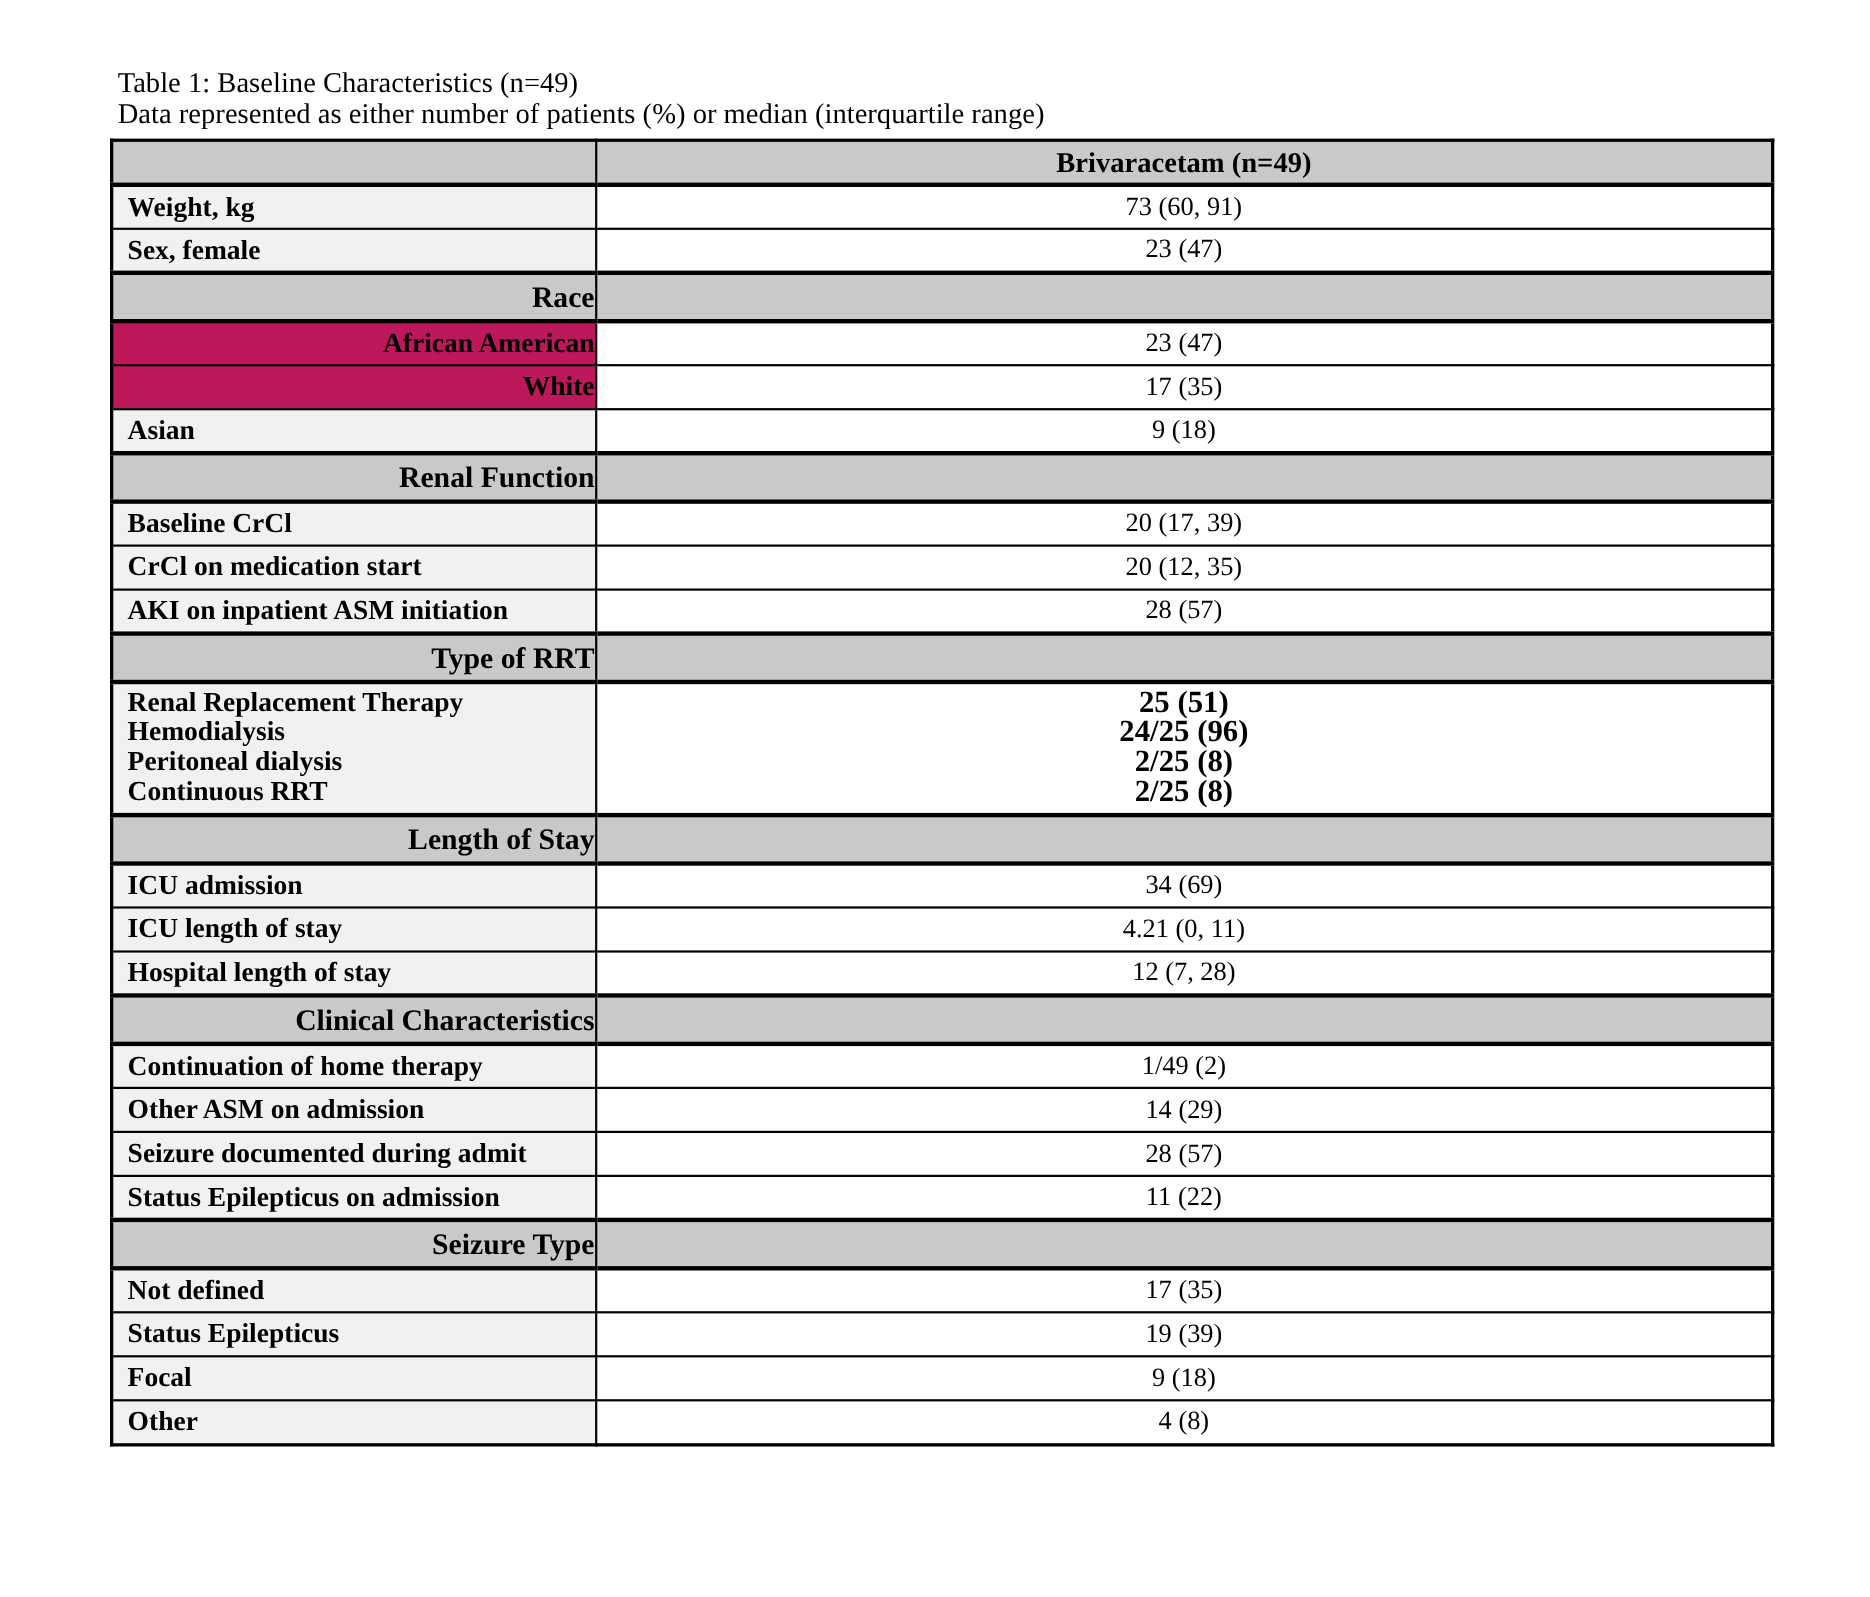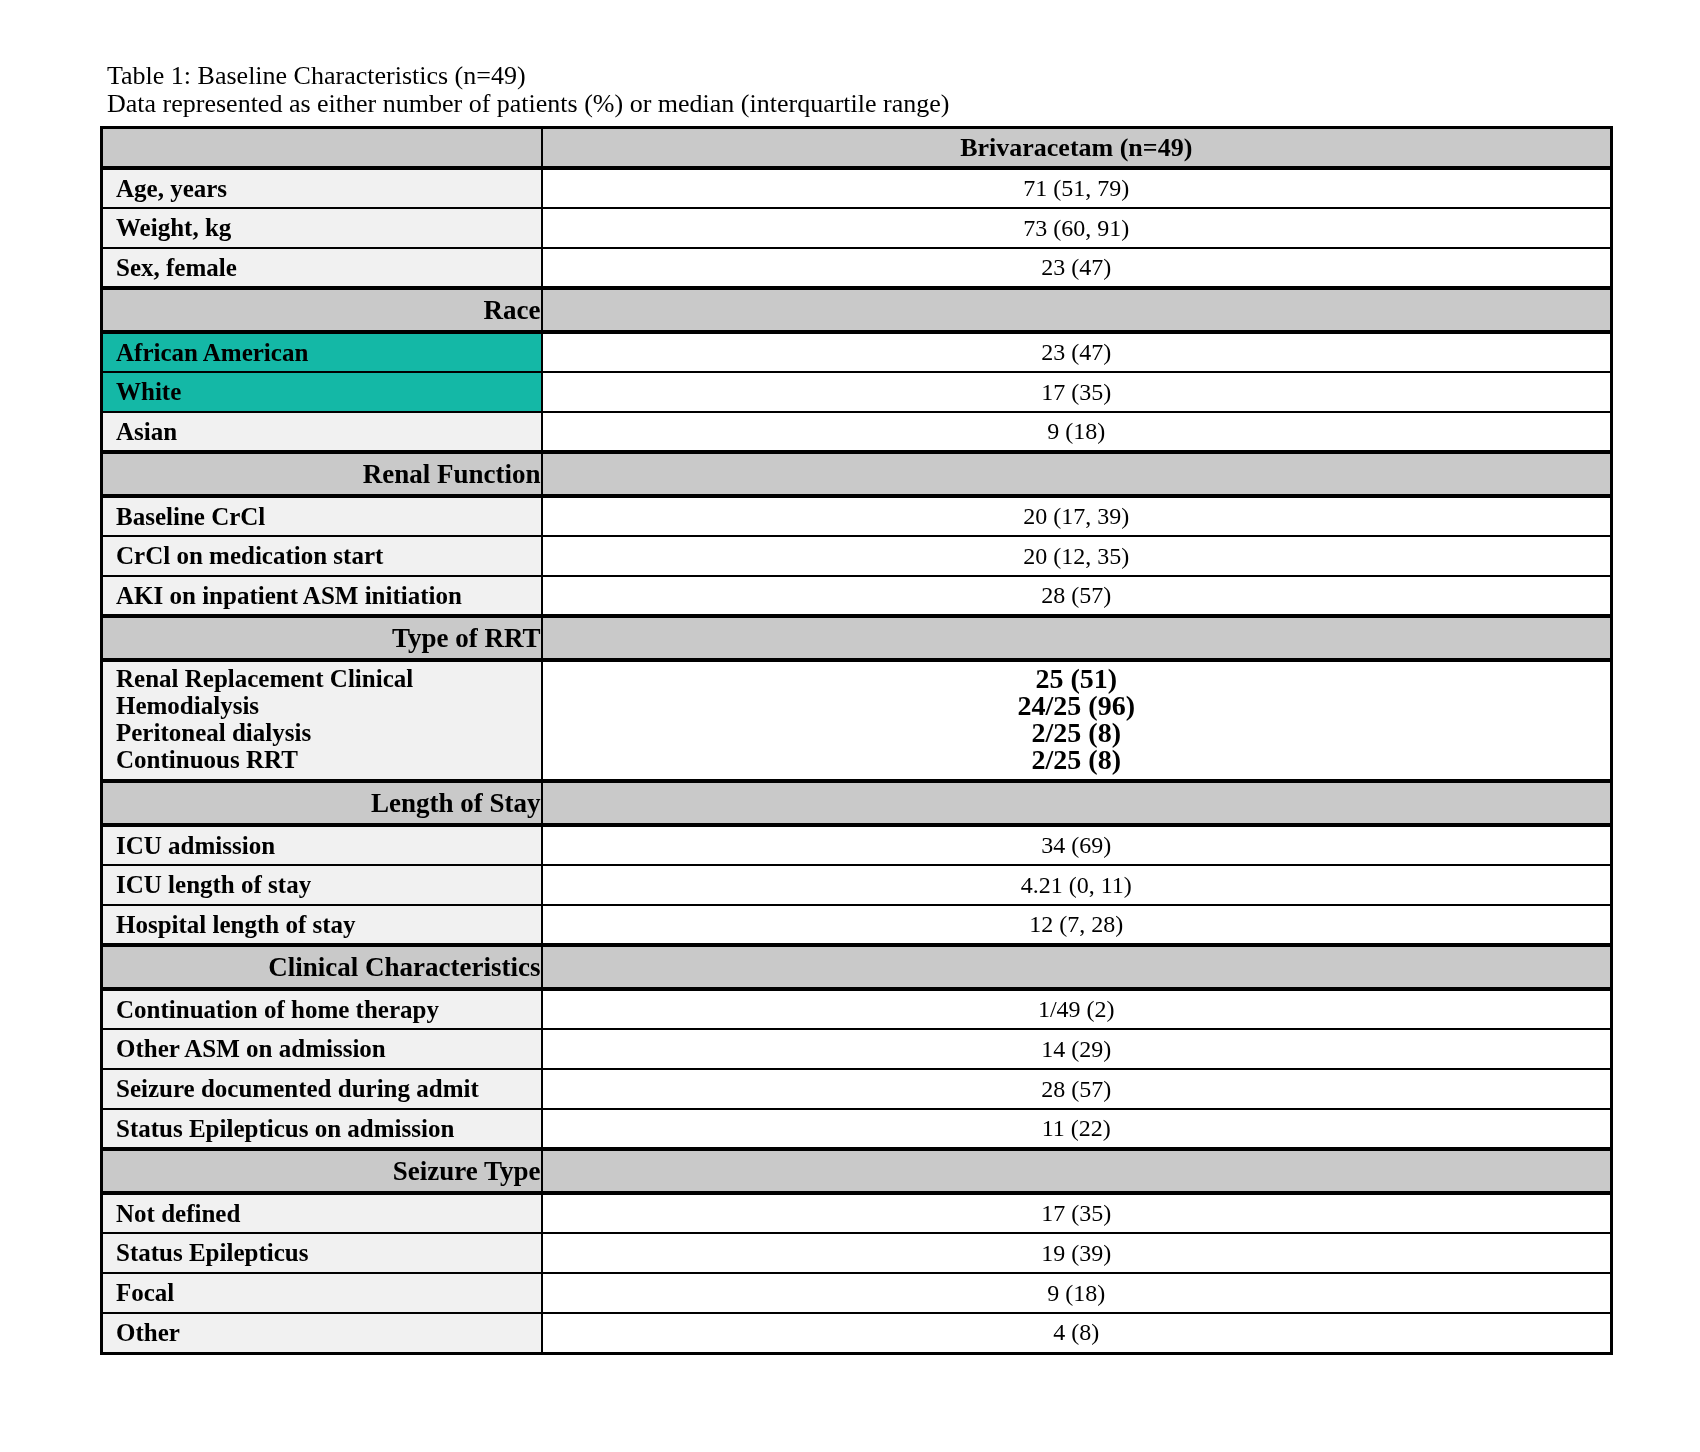--- a/index.html
+++ b/index.html
@@ -54,21 +54,21 @@
     font-size: 26px;
   }
   tr.data-row { height: 40px; }
   td.label-cell {
     background: #f1f1f1;
     font-weight: bold;
     font-size: 25px;
     padding-left: 13px;
     vertical-align: middle;
   }
-  tr.white-label td.label-cell { background: #14b8a6; }
+  tr.white-label td.label-cell { background: #be185d; text-align: right; }
   td.value-cell {
     background: #ffffff;
     text-align: center;
     font-size: 24px;
     vertical-align: middle;
   }
   tr.section-row td {
     background: #c9c9c9;
     height: 40px;
     border-top: 4px solid #000000;
@@ -108,24 +108,20 @@
         <col class="c2">
       </colgroup>
     <tbody>
 
       <tr class="header-row">
         <td class="label-cell"></td>
         <td class="header-value">Brivaracetam (n=49)</td>
       </tr>
 
       <tr class="data-row">
-        <td class="label-cell">Age, years</td>
-        <td class="value-cell">71 (51, 79)</td>
-      </tr>
-      <tr class="data-row">
         <td class="label-cell">Weight, kg</td>
         <td class="value-cell">73 (60, 91)</td>
       </tr>
       <tr class="data-row">
         <td class="label-cell">Sex, female</td>
         <td class="value-cell">23 (47)</td>
       </tr>
 
       <tr class="section-row">
         <td class="section-label">Race</td>
@@ -163,21 +159,21 @@
         <td class="value-cell">28 (57)</td>
       </tr>
 
       <tr class="section-row">
         <td class="section-label">Type of RRT</td>
         <td></td>
       </tr>
 
       <tr class="multi-row">
         <td class="label-cell">
-          <div class="mline">Renal Replacement Clinical</div>
+          <div class="mline">Renal Replacement Therapy</div>
           <div class="mline sub">Hemodialysis</div>
           <div class="mline sub">Peritoneal dialysis</div>
           <div class="mline sub">Continuous RRT</div>
         </td>
         <td class="value-cell">
           <div class="mline">25 (51)</div>
           <div class="mline">24/25 (96)</div>
           <div class="mline">2/25 (8)</div>
           <div class="mline">2/25 (8)</div>
         </td>

